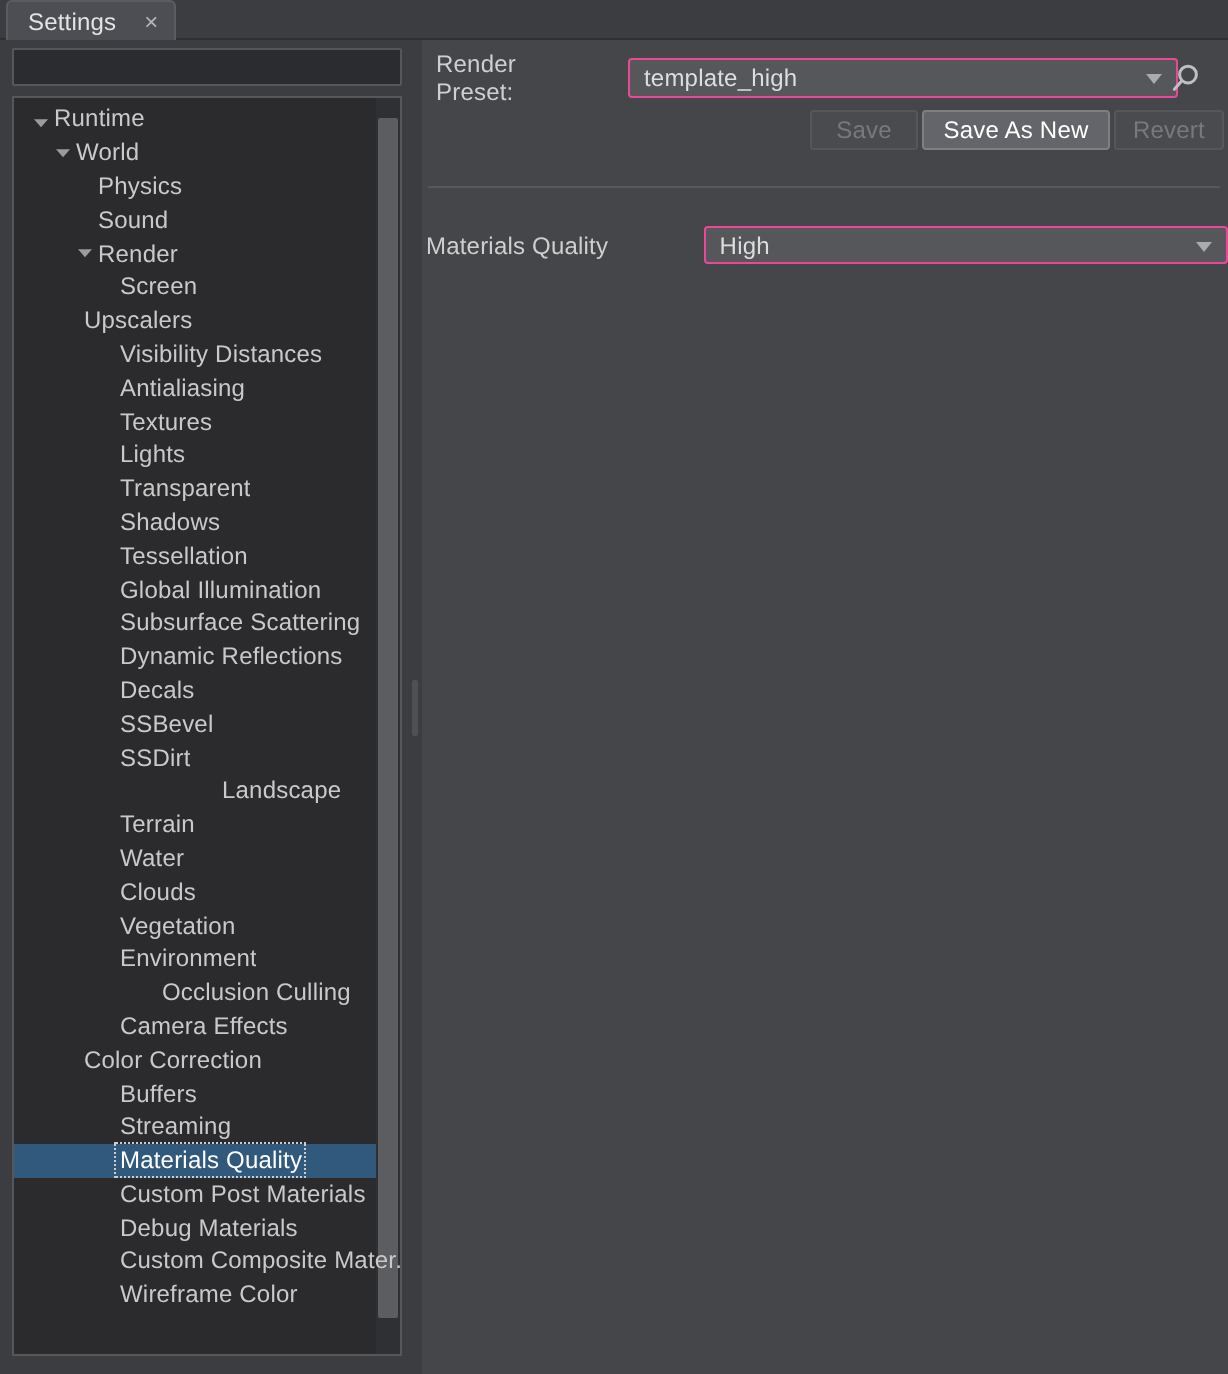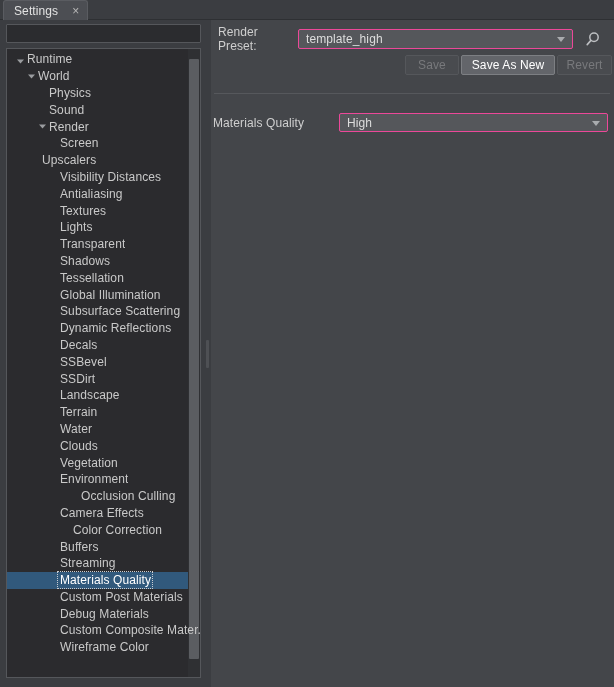--- a/index.html
+++ b/index.html
@@ -188,20 +188,21 @@
   .right-panel {
     position: absolute;
     left: 211px; top: 20px;
     width: 403px; height: 667px;
     background: #44464a;
   }
   .row {
     position: absolute;
     display: flex;
     align-items: center;
+    gap: 16px;
   }
   .row-preset {
     left: 0; top: 9px;
     width: 403px; height: 20px;
   }
   .field-label {
     font-size: 12px;
     color: #cfcfcf;
     letter-spacing: .1px;
   }
@@ -450,21 +451,21 @@
                 <span class="label">SSBevel</span>
               </div>
             </div>
             <div class="tree-row">
               <div class="cell" style="padding-left: 41px;">
                 <span class="arrow"></span>
                 <span class="label">SSDirt</span>
               </div>
             </div>
             <div class="tree-row">
-              <div class="cell" style="padding-left: 41px;">
+              <div class="cell" style="padding-left: 64px; margin-left: 28px;">
                 <span class="arrow"></span>
                 <span class="label">Landscape</span>
               </div>
             </div>
             <div class="tree-row">
               <div class="cell" style="padding-left: 41px;">
                 <span class="arrow"></span>
                 <span class="label">Terrain</span>
               </div>
             </div>
@@ -498,21 +499,21 @@
                 <span class="label">Occlusion Culling</span>
               </div>
             </div>
             <div class="tree-row">
               <div class="cell" style="padding-left: 41px;">
                 <span class="arrow"></span>
                 <span class="label">Camera Effects</span>
               </div>
             </div>
             <div class="tree-row">
-              <div class="cell" style="padding-left: 54px;">
+              <div class="cell" style="padding-left: 23px;">
                 <span class="arrow"></span>
                 <span class="label">Color Correction</span>
               </div>
             </div>
             <div class="tree-row">
               <div class="cell" style="padding-left: 41px;">
                 <span class="arrow"></span>
                 <span class="label">Buffers</span>
               </div>
             </div>

